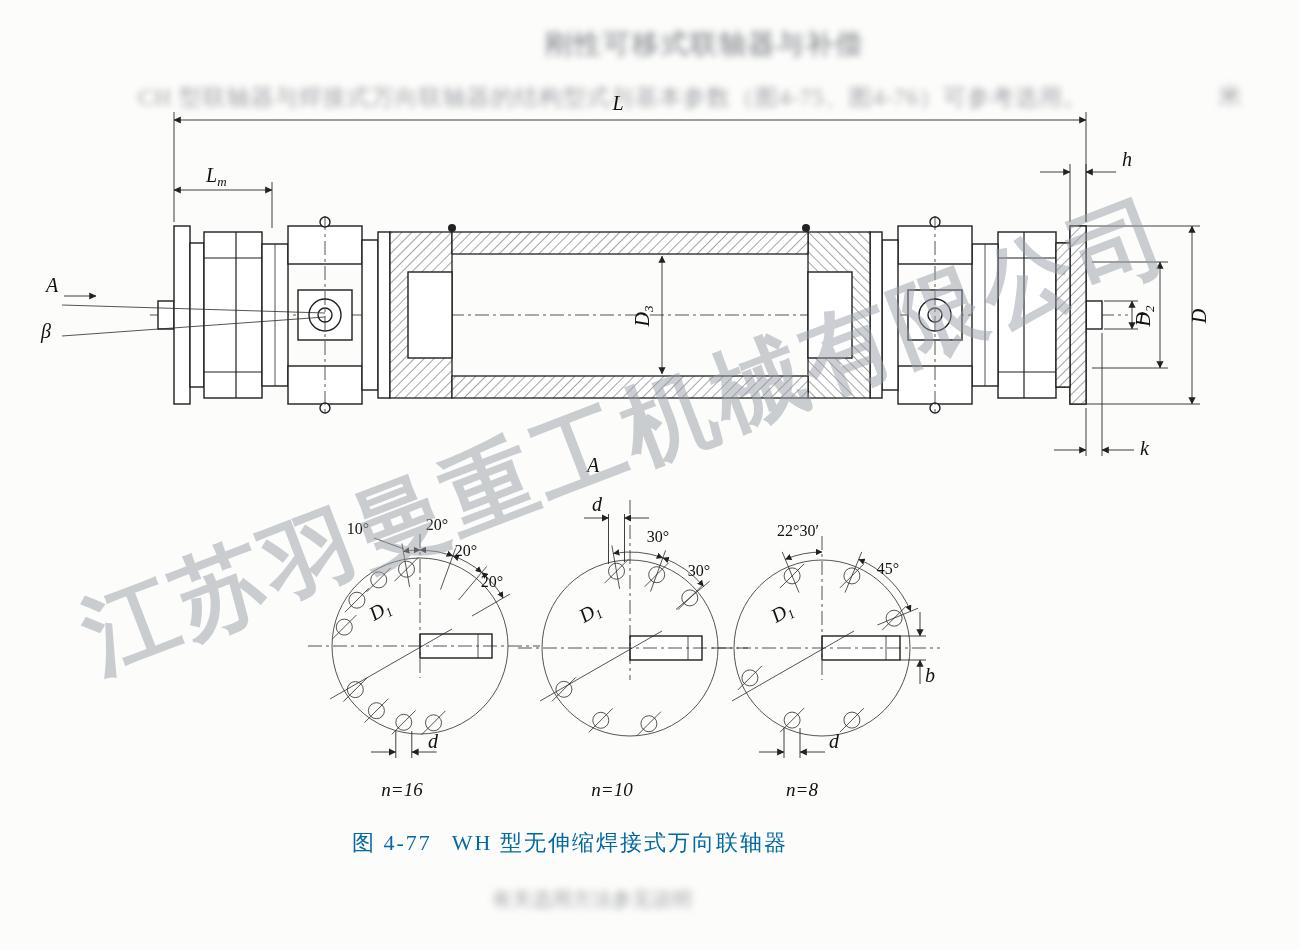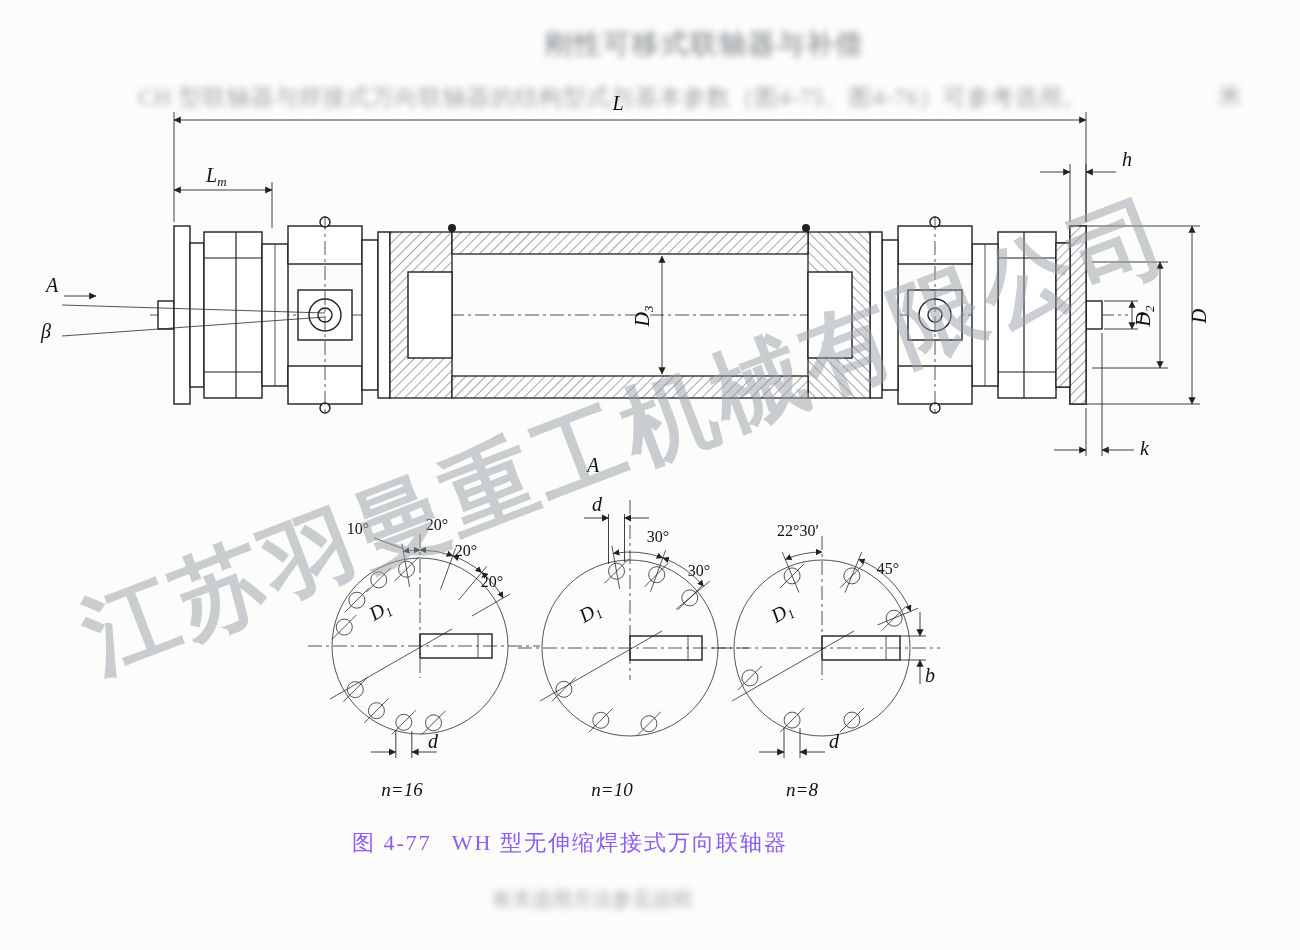--- a/index.html
+++ b/index.html
@@ -13,21 +13,21 @@
   .thin {stroke:#2a2a2a;stroke-width:0.8;fill:none;}
   .cl   {stroke:#2a2a2a;stroke-width:0.8;stroke-dasharray:14 4 3 4;fill:none;}
   .dim  {stroke:#2a2a2a;stroke-width:0.9;fill:none;}
   text{fill:#111;}
   .dimtxt{font:italic 20px "Liberation Serif",serif;}
   .subtxt{font:italic 13px "Liberation Serif",serif;}
   .angtxt{font:16px "Liberation Serif",serif;}
   .ntxt  {font:italic 19px "Liberation Serif",serif;}
   
   #caption{position:absolute;left:0;top:828px;width:1140px;text-align:center;
-           font-size:22px;color:#8b5cf6;letter-spacing:2px;}
+           font-size:22px;color:#0369a1;letter-spacing:2px;}
   #caption .num{margin-right:20px;}
   
   #watermark{position:absolute;left:88px;top:580px;font-size:92px;font-weight:700;
              color:#99a0a8;opacity:.5;letter-spacing:4px;white-space:nowrap;
              transform:rotate(-21deg);transform-origin:0 50%;pointer-events:none;}
   
   .bleed{position:absolute;color:#9fa3a7;filter:blur(3px);pointer-events:none;
          user-select:none;white-space:nowrap;}
   #bleed1{left:545px;top:26px;font-size:27px;font-weight:700;letter-spacing:2px;}
   #bleed2{left:138px;top:82px;font-size:23px;letter-spacing:1px;max-width:1010px;overflow:hidden;}

